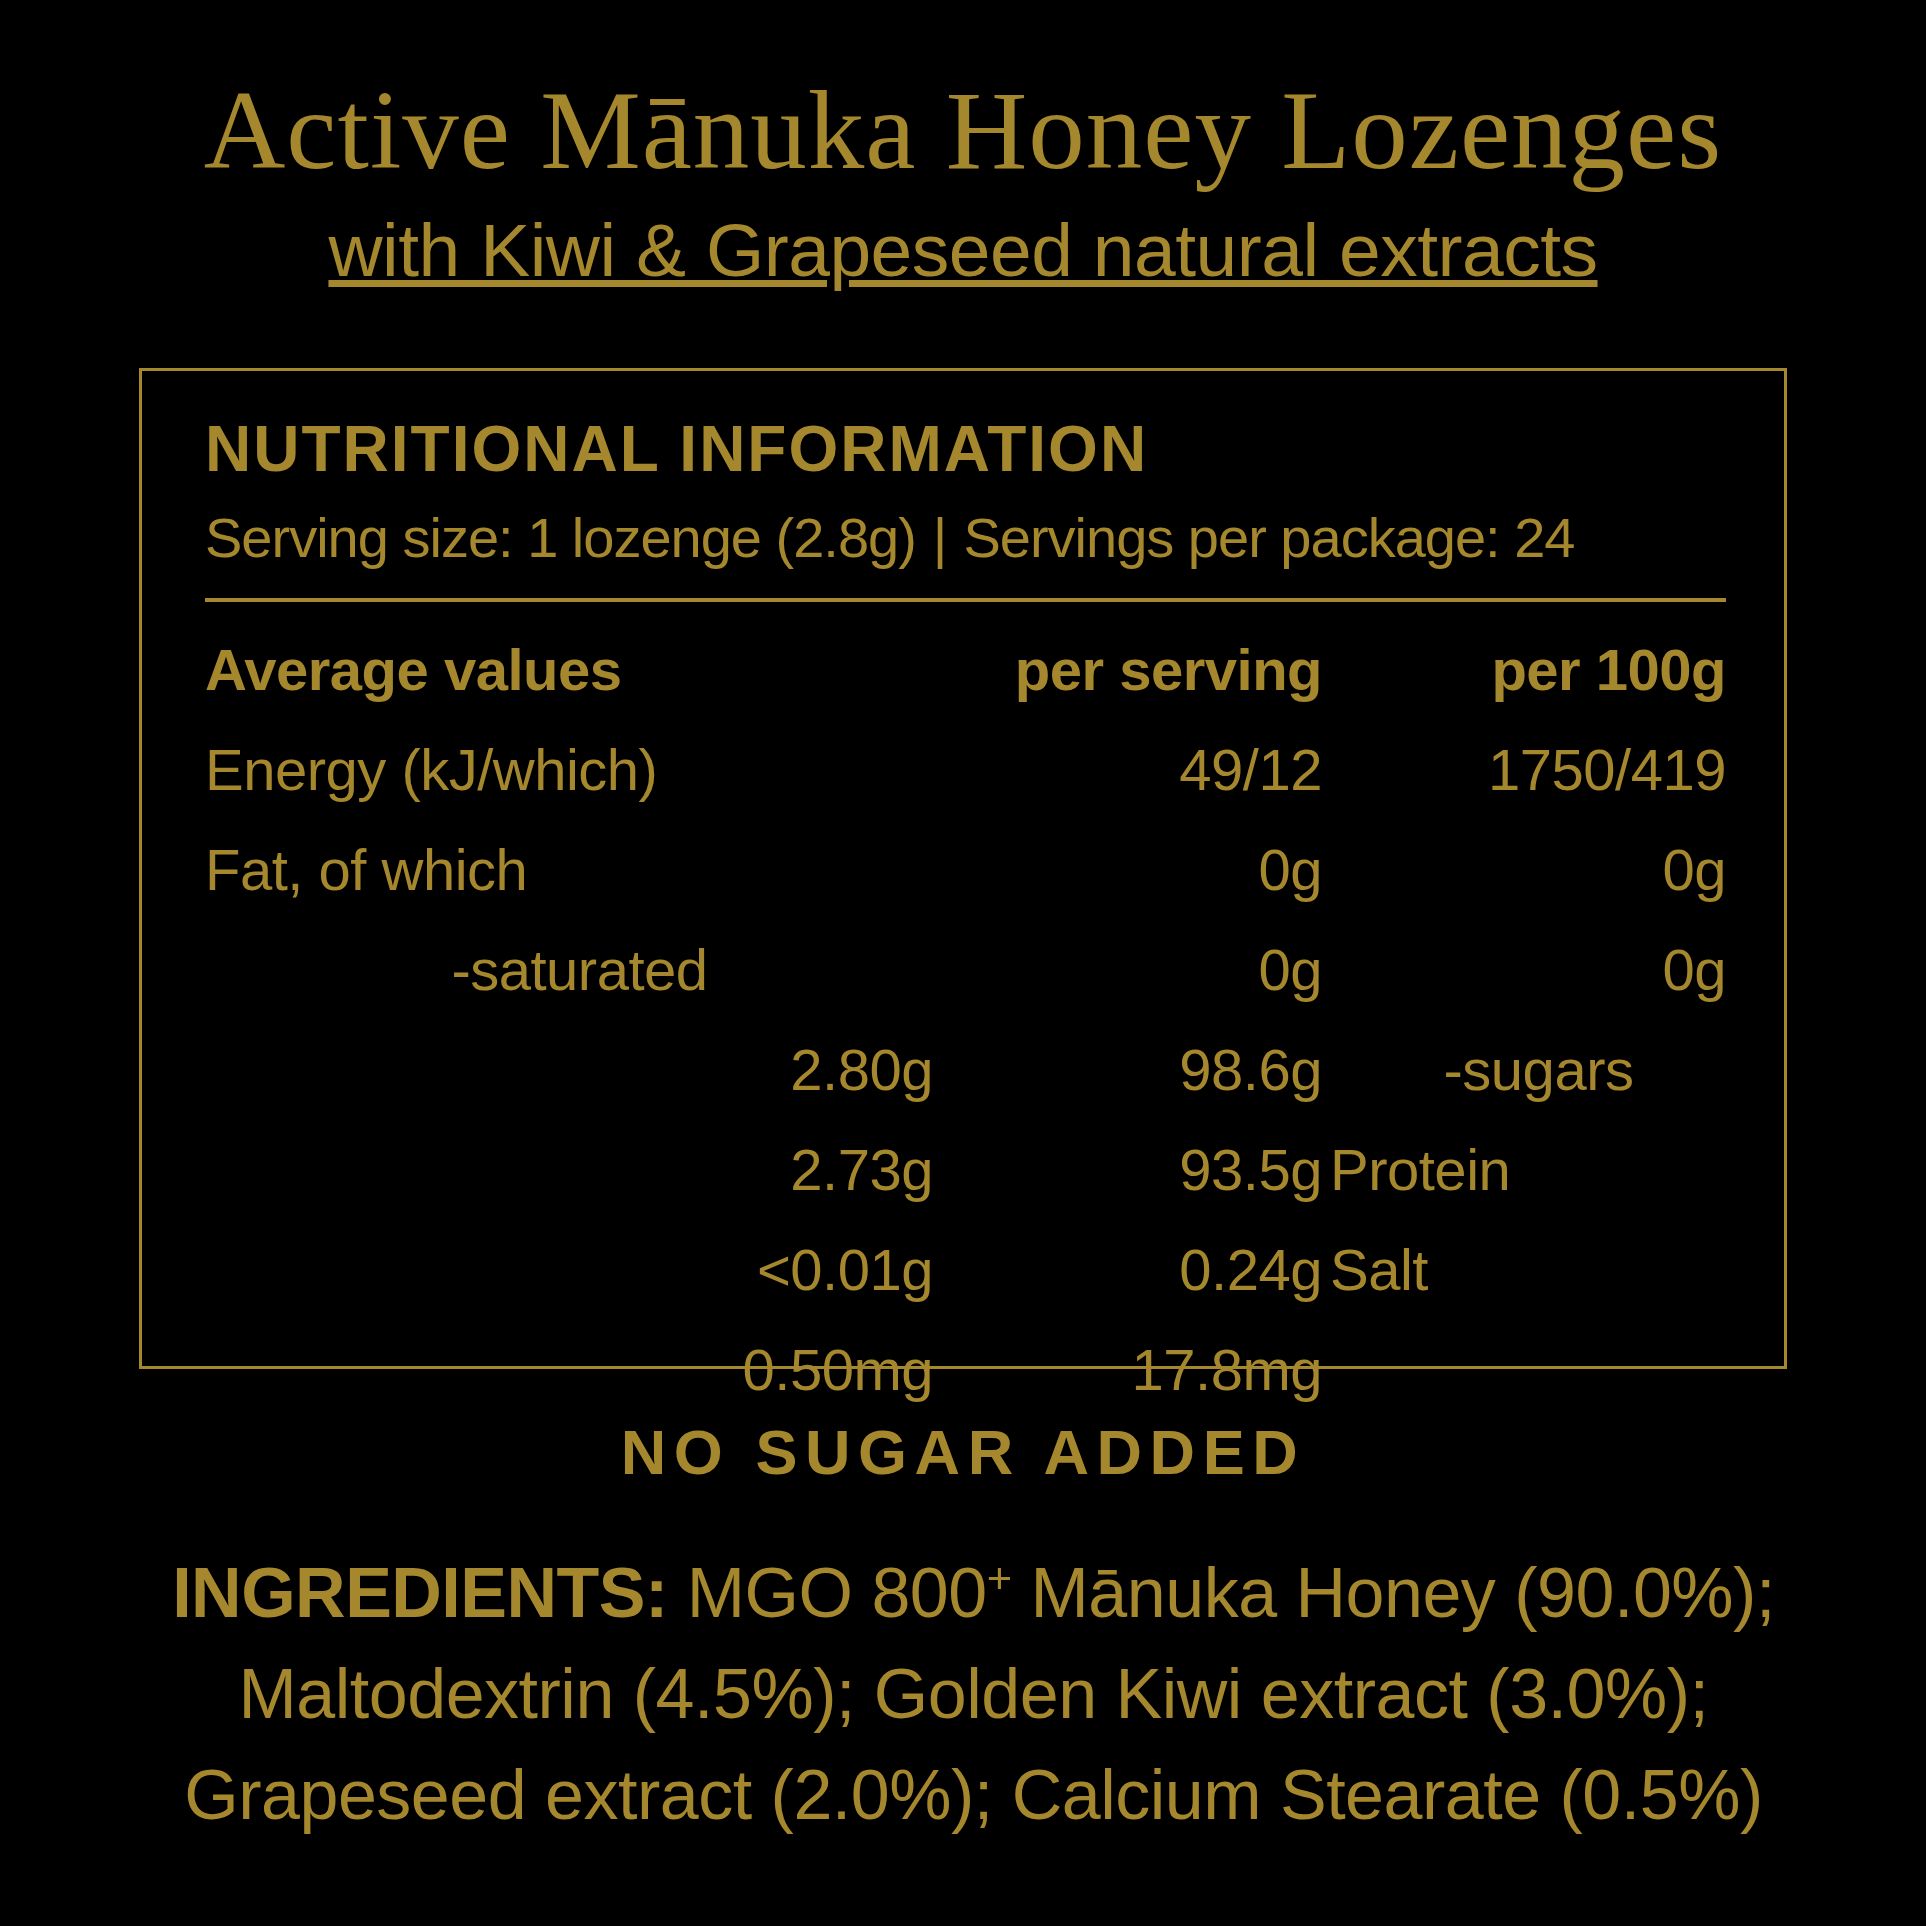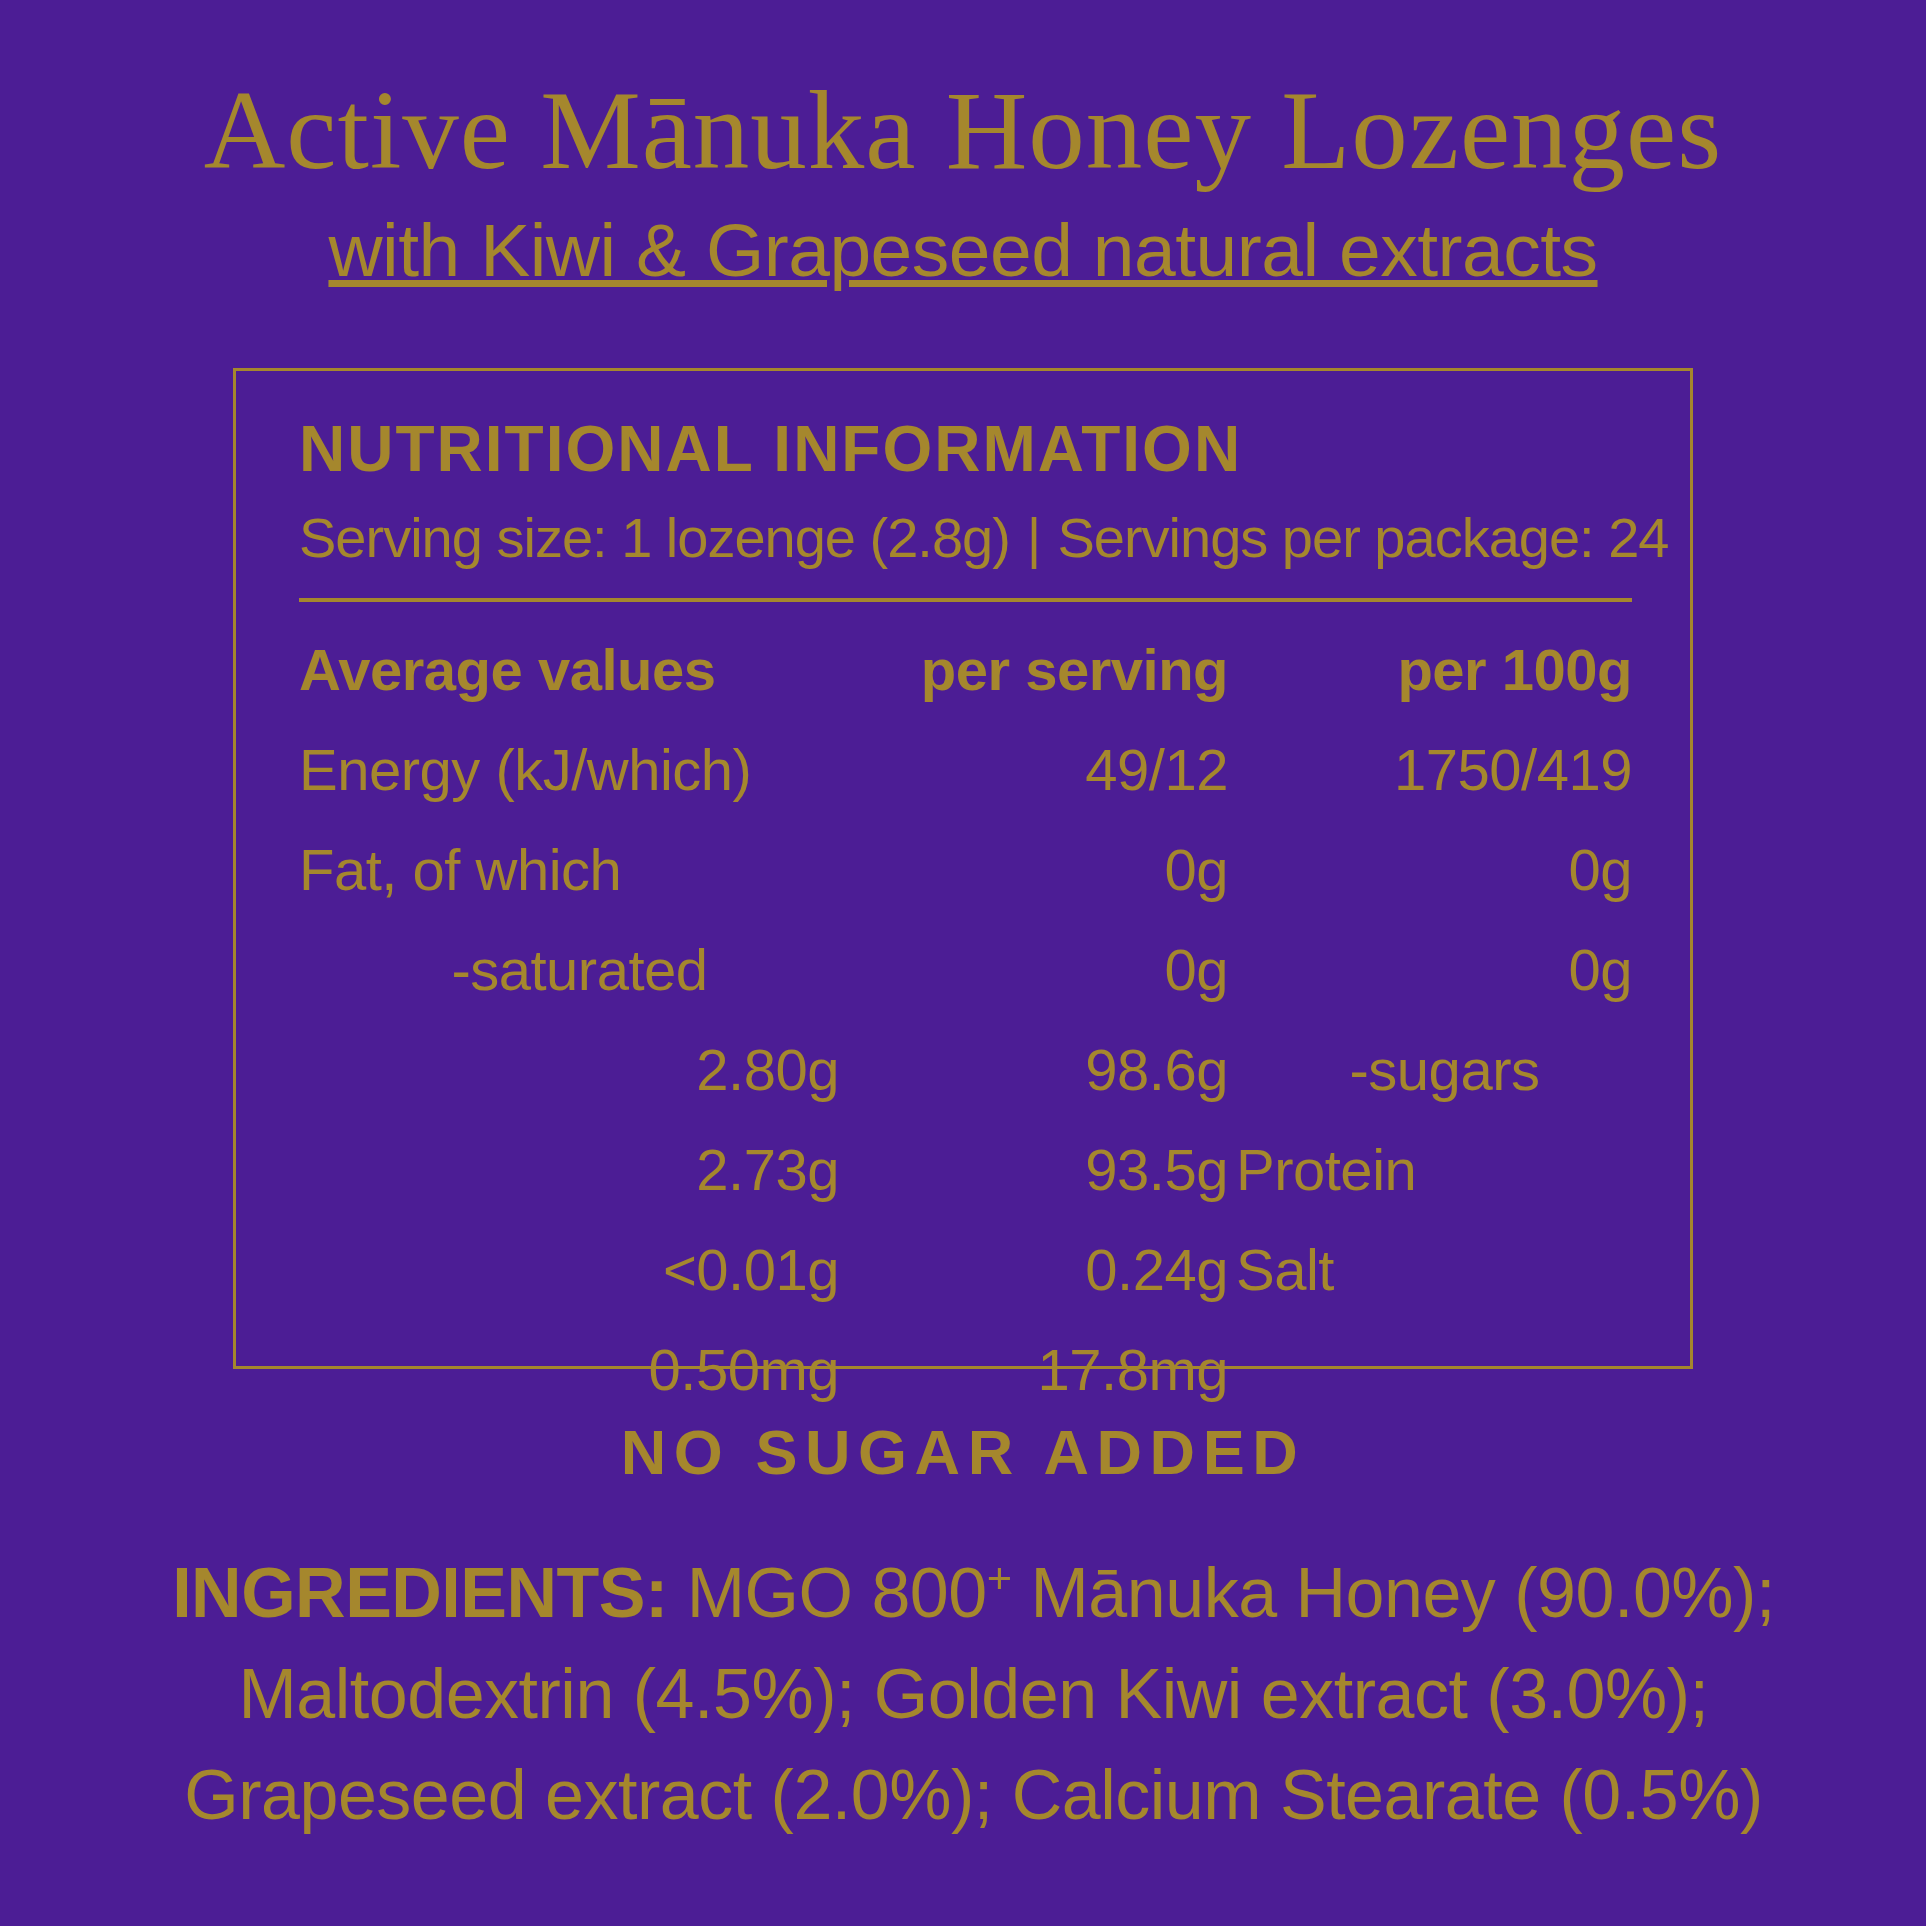--- a/index.html
+++ b/index.html
@@ -1,21 +1,21 @@
 <!DOCTYPE html>
 <html style="font-size:8px"><head>
 <meta charset="utf-8">
 <style>
   * { margin: 0; padding: 0; box-sizing: border-box; }
   html, body { background: #ffffff; }
   .canvas {
     position: relative;
     width: 1926px;
     height: 1926px;
-    background: #4c1d95;
+    background: #000000;
     color: #A5872D;
     font-family: "Liberation Sans", sans-serif;
     overflow: hidden;
   }
   .title {
     margin-top: 59px;
     text-align: center;
     font-family: "Liberation Serif", serif;
     font-weight: 400;
     font-size: 113px;
@@ -27,21 +27,21 @@
     margin-top: 9px;
     text-align: center;
     font-weight: 400;
     font-size: 75px;
     line-height: 1.1;
     letter-spacing: -0.5px;
     color: #A5872D;
     text-decoration: underline;
   }
   .panel {
-    width: 1460px;
+    width: 1648px;
     height: 1001px;
     margin: 76px auto 0 auto;
     border: 3px solid #A5872D;
     padding: 46px 58px 8px 63px;
   }
   .panel-heading {
     font-weight: 700;
     font-size: 64px;
     letter-spacing: 2px;
     line-height: 1;

